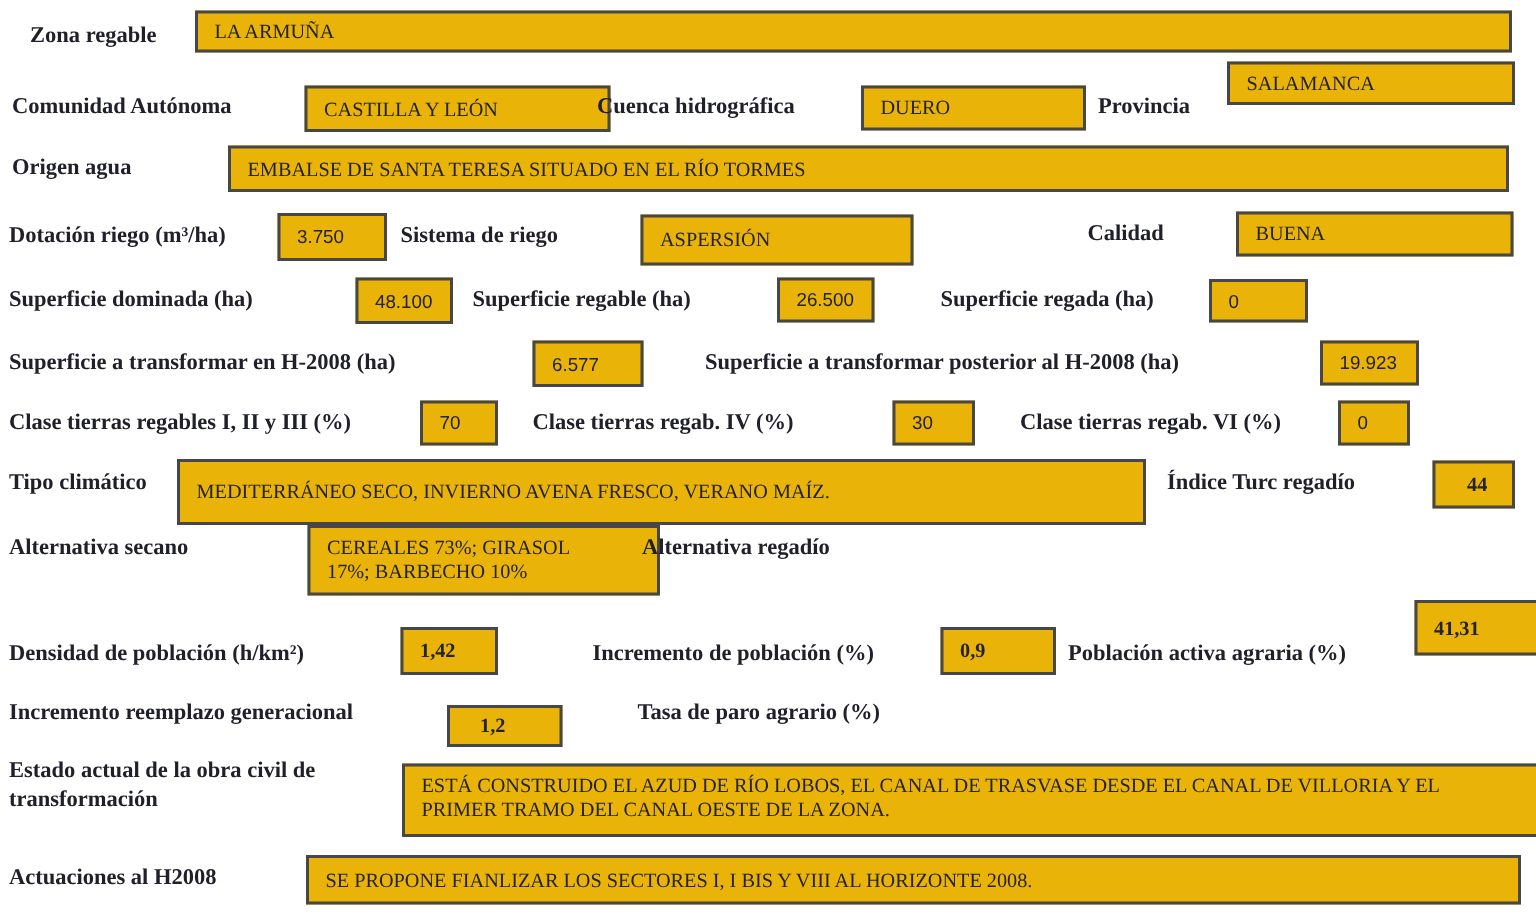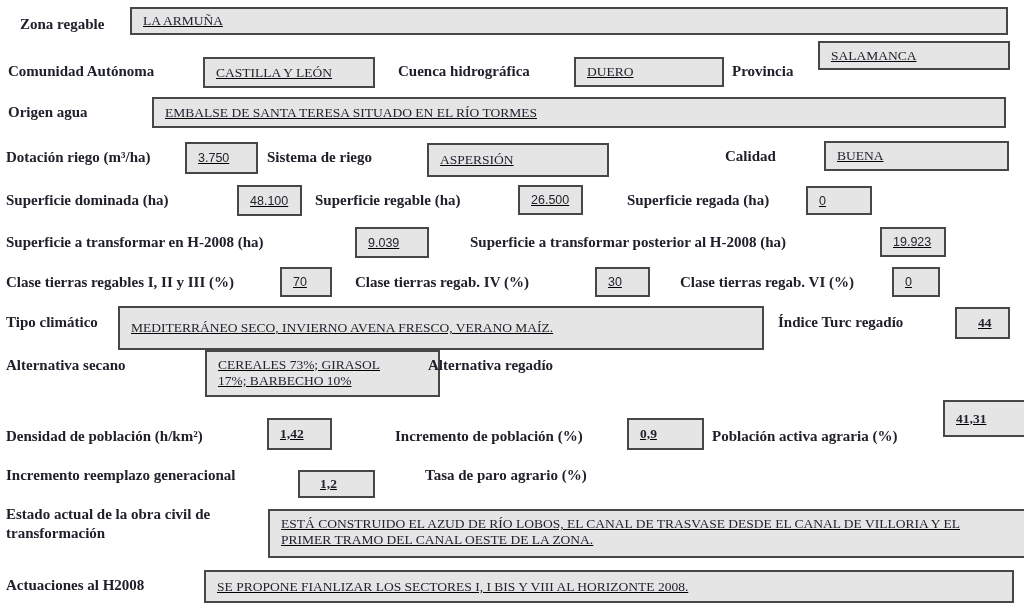--- a/index.html
+++ b/index.html
@@ -2,41 +2,41 @@
 <html><head>
 <meta charset="utf-8">
 <title>Ficha Zona Regable</title>
 <style>
   html,body{margin:0;padding:0;background:#ffffff;}
   #page{position:relative;width:1024px;height:616px;background:#ffffff;overflow:hidden;
         font-family:"Liberation Serif",serif;}
   .lbl{position:absolute;font-family:"Liberation Serif",serif;font-weight:bold;
        font-size:15px;line-height:19px;color:#20202b;white-space:nowrap;}
   .lbl.wrap{white-space:normal;}
-  .box{position:absolute;border:2px solid #474747;background:#e5e5e5;box-sizing:border-box;
-       display:flex;align-items:center;text-decoration:underline;}
+  .box{position:absolute;border:2px solid #474747;background:#eab308;box-sizing:border-box;
+       display:flex;align-items:center;}
   .box.top{align-items:flex-start;margin-left:32px;}
   .val{font-family:"Liberation Serif",serif;font-size:13.5px;color:#23232f;
        padding-left:11px;white-space:nowrap;line-height:16px;}
   .box.top .val{white-space:normal;padding-top:5px;}
   .num{font-family:"Liberation Sans",sans-serif;font-size:12.5px;}
   .num-serif{font-family:"Liberation Serif",serif;font-size:13.5px;font-weight:bold;}
 </style>
 </head>
 <body>
 
 <div id="page">
 
   <div class="lbl" style="left:20px;top:15px">Zona regable</div>
   <div class="box" style="left:130px;top:7px;width:878px;height:28px">
     <span class="val">LA ARMUÑA</span>
     </div>
 
   <div class="lbl" style="left:8px;top:62px">Comunidad Autónoma</div>
-  <div class="box" style="left:203px;top:57px;width:172px;height:31px">
+  <div class="box" style="left:203px;top:57px;width:204px;height:31px">
     <span class="val">CASTILLA Y LEÓN</span>
     </div>
   <div class="lbl" style="left:398px;top:62px">Cuenca hidrográfica</div>
   <div class="box" style="left:574px;top:57px;width:150px;height:30px">
     <span class="val">DUERO</span>
     </div>
   <div class="lbl" style="left:732px;top:62px">Provincia</div>
   <div class="box" style="left:818px;top:41px;width:192px;height:29px">
     <span class="val">SALAMANCA</span>
     </div>
@@ -67,21 +67,21 @@
   <div class="box" style="left:518px;top:185px;width:65px;height:30px">
     <span class="val num">26.500</span>
     </div>
   <div class="lbl" style="left:627px;top:191px">Superficie regada (ha)</div>
   <div class="box" style="left:806px;top:186px;width:66px;height:29px">
     <span class="val num">0</span>
     </div>
 
   <div class="lbl" style="left:6px;top:233px">Superficie a transformar en H-2008 (ha)</div>
   <div class="box" style="left:355px;top:227px;width:74px;height:31px">
-    <span class="val num">9.039</span>
+    <span class="val num">6.577</span>
     </div>
   <div class="lbl" style="left:470px;top:233px">Superficie a transformar posterior al H-2008 (ha)</div>
   <div class="box" style="left:880px;top:227px;width:66px;height:30px">
     <span class="val num">19.923</span>
     </div>
 
   <div class="lbl" style="left:6px;top:273px">Clase tierras regables I, II y III (%)</div>
   <div class="box" style="left:280px;top:267px;width:52px;height:30px">
     <span class="val num">70</span>
     </div>

